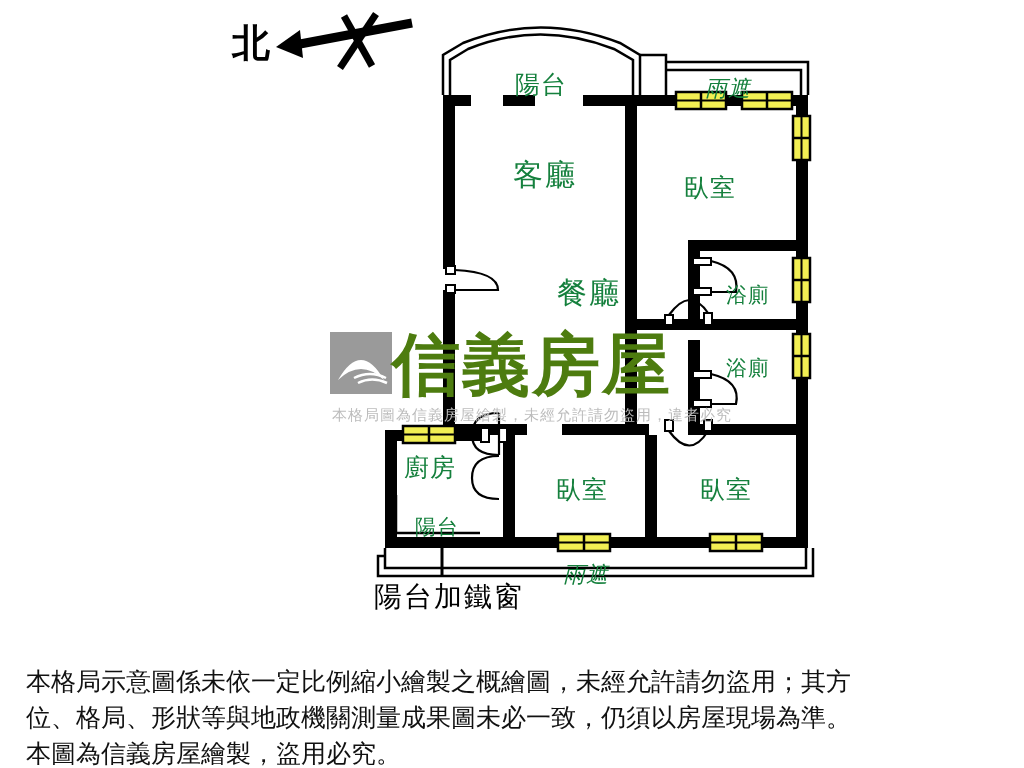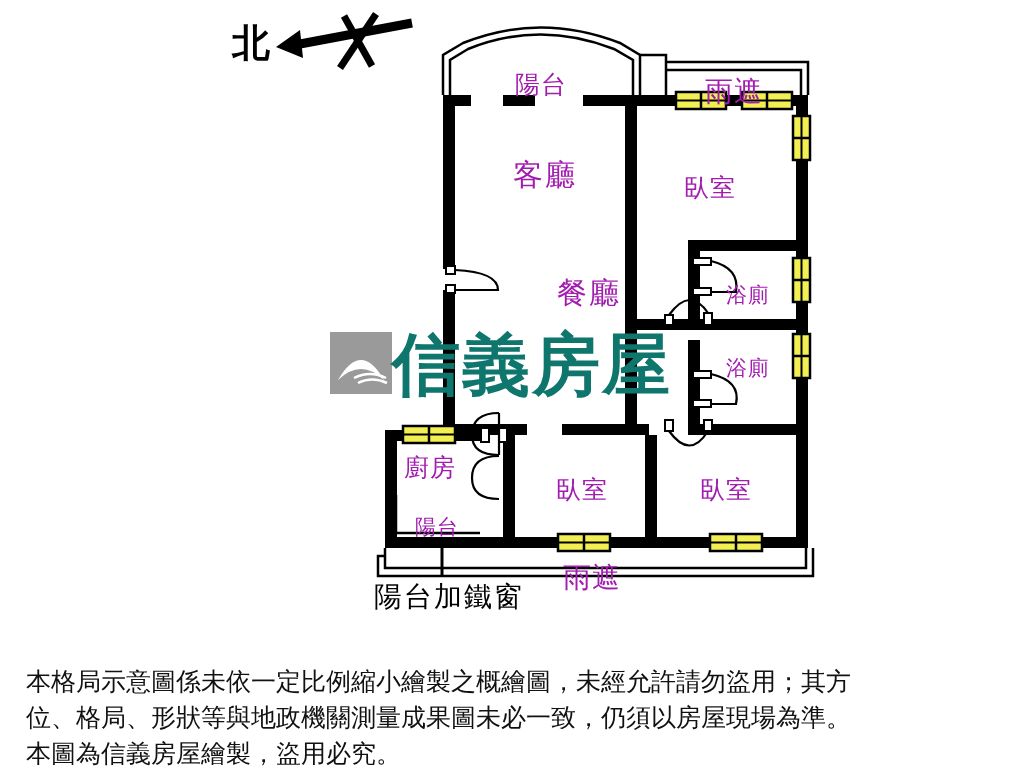--- a/index.html
+++ b/index.html
@@ -20,29 +20,29 @@
     font-size:38px;
     color:#000;
     left:232px;top:24px;
     line-height:1;
     letter-spacing:0;
   }
 
   .room-label{
     position:absolute;
     font-family:"DejaVu Serif","Liberation Serif",serif;
-    color:#a21caf;
+    color:#15803d;
     white-space:nowrap;
     line-height:1;
     font-weight:normal;
   }
   .rl-big{font-size:30px;letter-spacing:2px;}
   .rl-mid{font-size:25px;letter-spacing:1px;}
   .rl-sml{font-size:21px;letter-spacing:1px;}
-  .rl-eave{font-size:28px;letter-spacing:1px;}
+  .rl-eave{font-size:22px;letter-spacing:1px;font-style:italic;}
 
   .callout{
     position:absolute;
     font-family:Liberation Mono, monospace;
     font-size:28px;
     color:#000;
     white-space:nowrap;
     left:374px;top:578px;
     letter-spacing:2px;
   }
@@ -67,21 +67,21 @@
     pointer-events:none;
   }
   .wm-logo{
     position:absolute;left:0;top:0;width:62px;height:62px;
     background:#9a9a9a;
   }
   .wm-logo svg{position:absolute;left:0;top:0;}
   .wm-text{
     position:absolute;left:62px;top:-4px;
     font-family:"DejaVu Serif","Liberation Serif",serif;
-    font-size:68px;font-weight:bold;color:#0f766e;
+    font-size:68px;font-weight:bold;color:#4d7c0f;
     letter-spacing:2px;line-height:72px;white-space:nowrap;
   }
   .wm-note{
     position:absolute;left:2px;top:74px;
     font-family:"DejaVu Serif","Liberation Serif",serif;
     font-size:15px;color:#bcbcbc;letter-spacing:1px;white-space:nowrap;
   }
 </style>
 </head>
 <body>
@@ -266,20 +266,21 @@
 
   <div class="watermark">
     <div class="wm-logo">
       <svg width="62" height="62" viewBox="0 0 62 62">
         <path d="M8,48 Q31,8 54,48 Q31,26 8,48 Z" fill="#ffffff"></path>
         <path d="M24,46 Q40,38 56,46" stroke="#ffffff" stroke-width="2.5" fill="none"></path>
         <path d="M28,51 Q42,44 57,51" stroke="#ffffff" stroke-width="2.5" fill="none"></path>
       </svg>
     </div>
     <div class="wm-text">信義房屋</div>
+    <div class="wm-note">本格局圖為信義房屋繪製，未經允許請勿盜用，違者必究</div>
   </div>
 
   <div id="room-labels">
       <div class="room-label rl-mid" style="left: 515px; top: 72px;">陽台</div>
       <div class="room-label rl-big" style="left: 513px; top: 160px;">客廳</div>
       <div class="room-label rl-big" style="left: 513px; top: 278px; margin-left: 44px;">餐廳</div>
       <div class="room-label rl-mid" style="left: 684px; top: 175px;">臥室</div>
       <div class="room-label rl-sml" style="left: 726px; top: 285px;">浴廁</div>
       <div class="room-label rl-sml" style="left: 726px; top: 358px;">浴廁</div>
       <div class="room-label rl-mid" style="left: 404px; top: 455px;">廚房</div>

